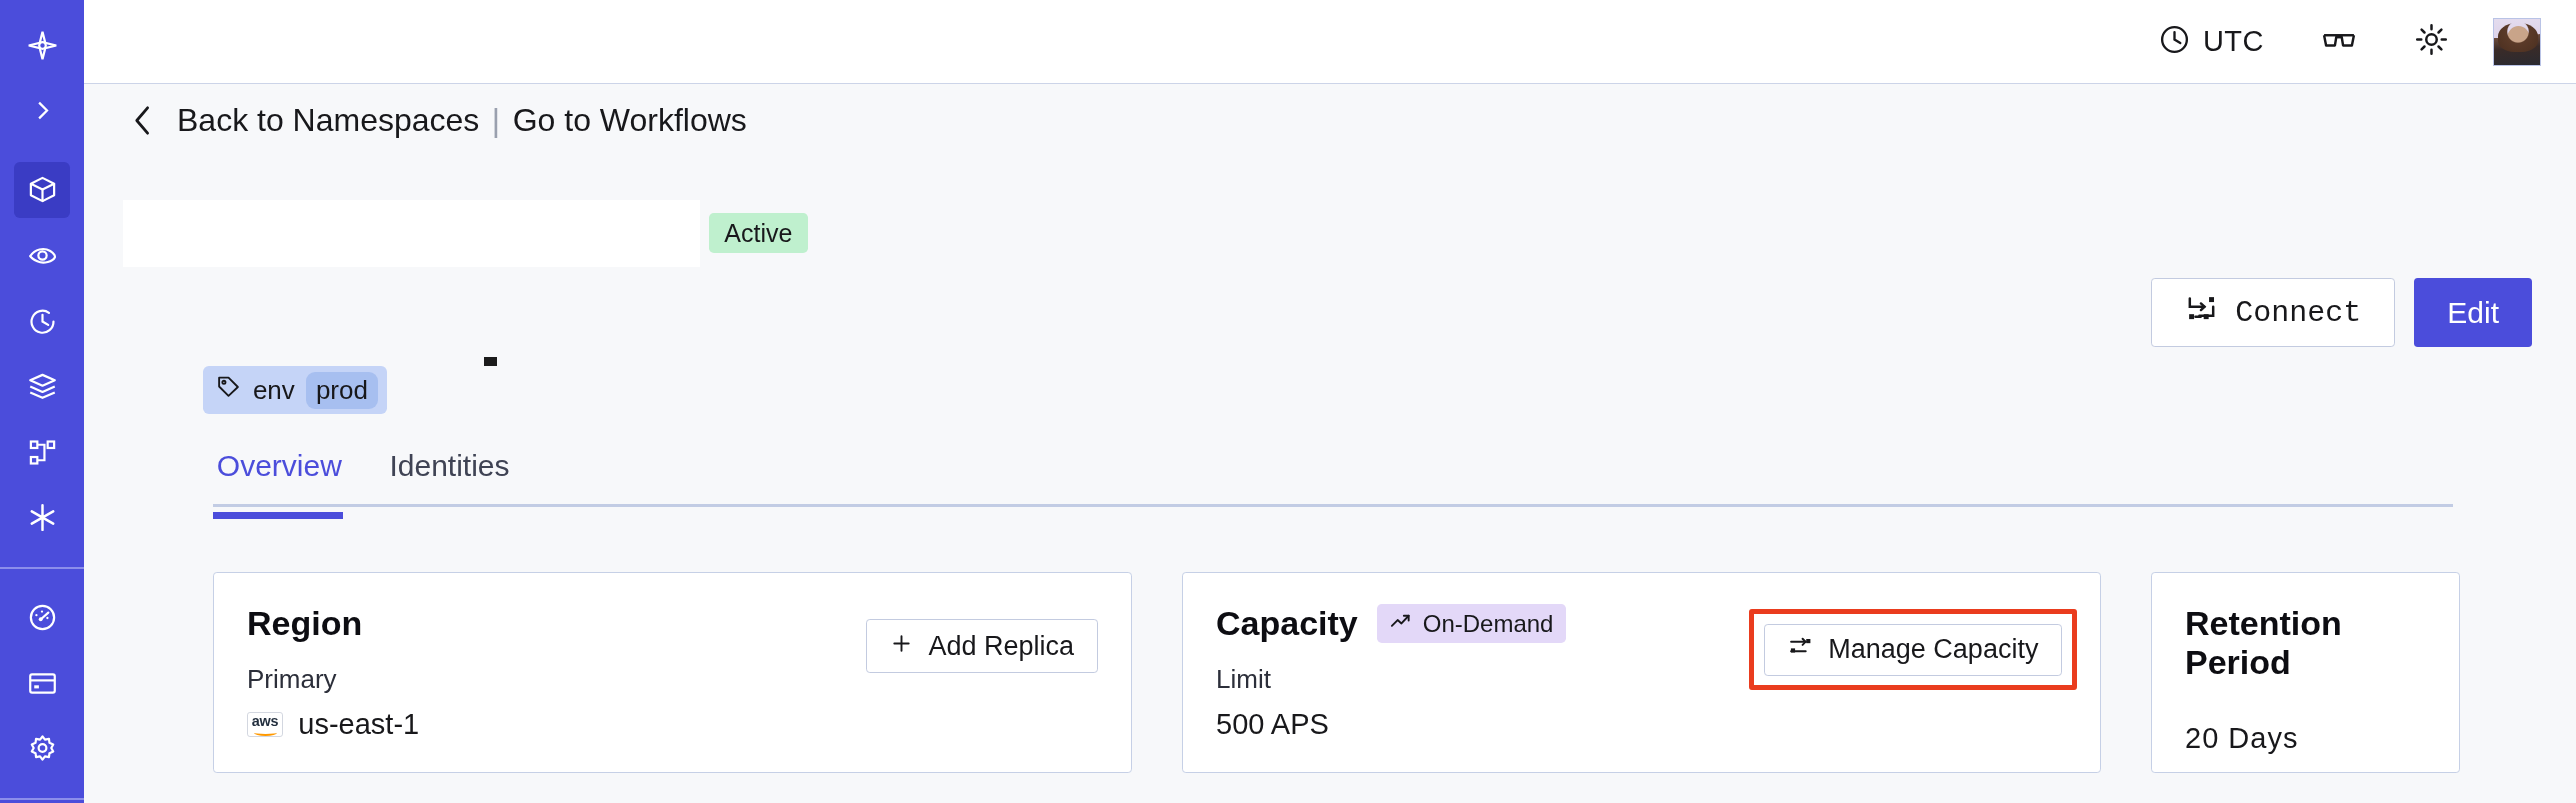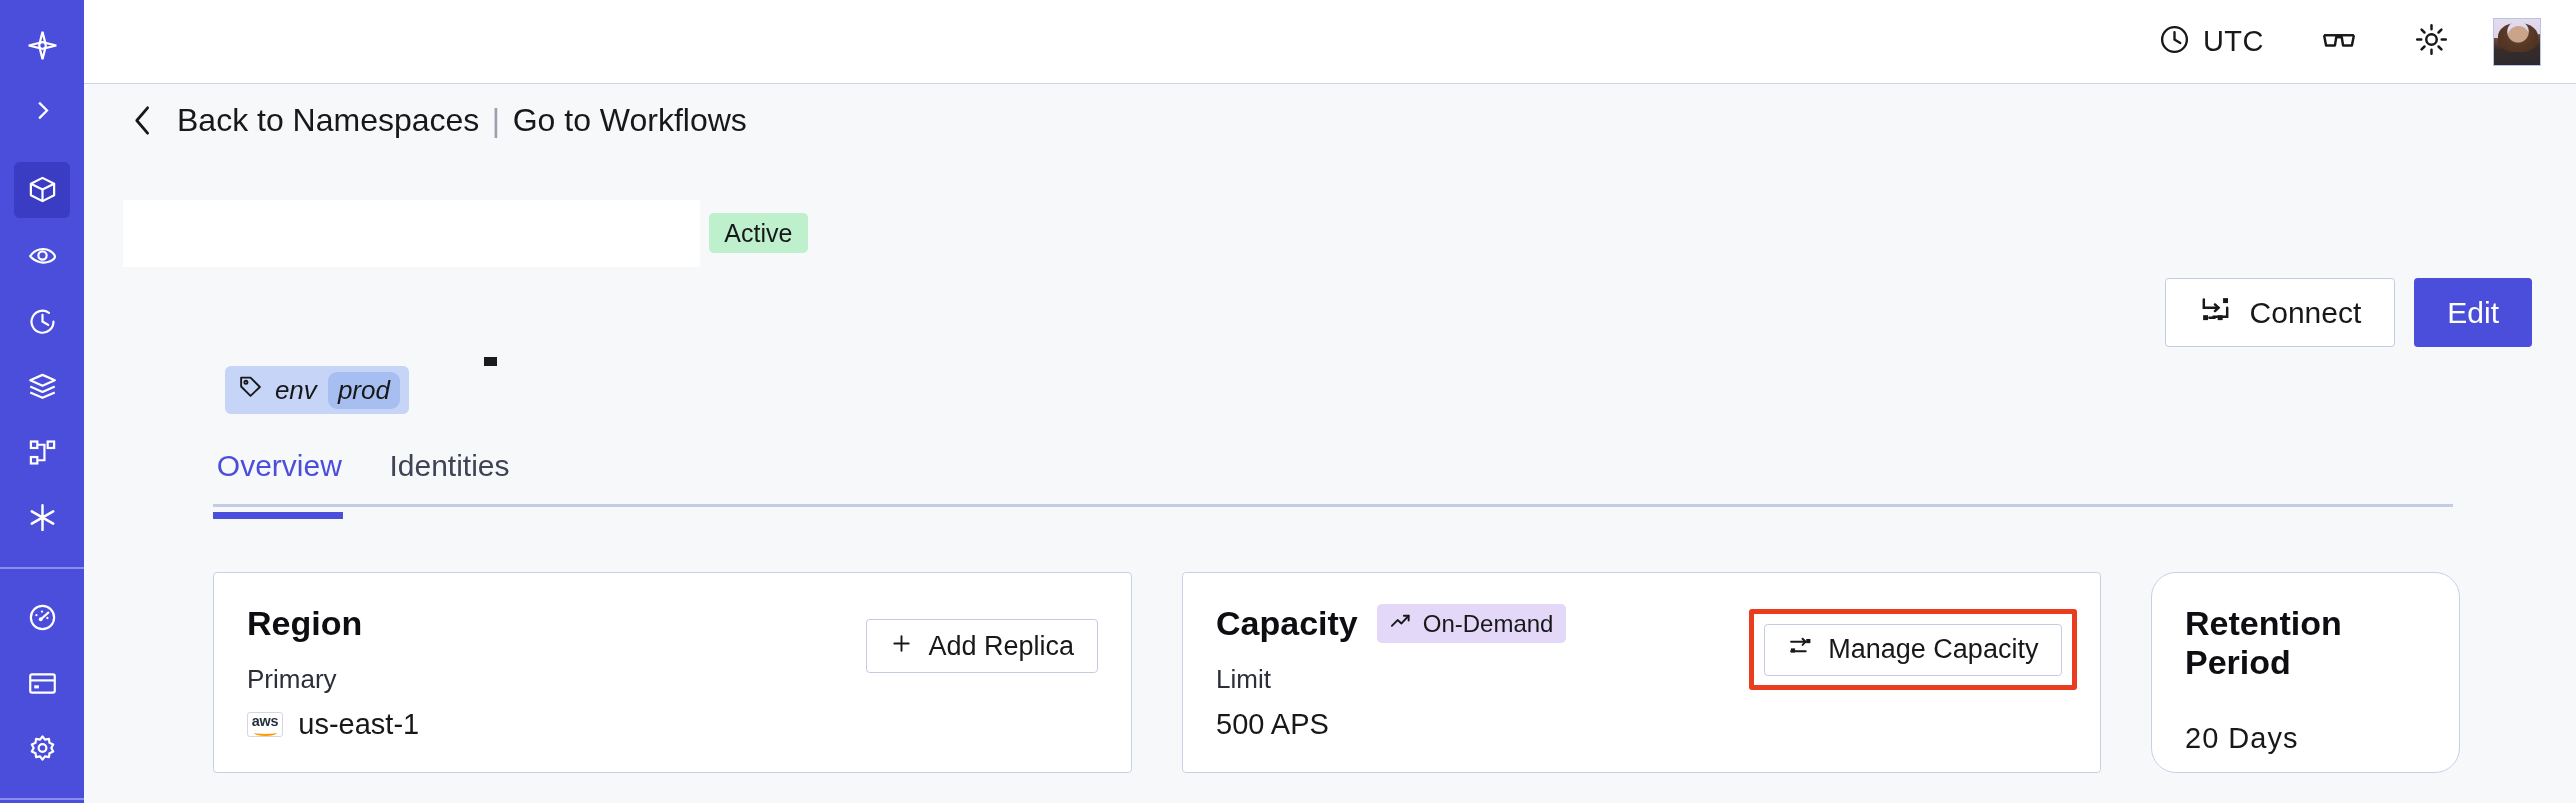--- a/index.html
+++ b/index.html
@@ -91,28 +91,28 @@
     padding: 7.7px 15.3px; border-radius: 4.8px;
     line-height: 1;
   }
   .actions { position:absolute; right: 44px; top: 278px; display:flex; align-items:center; gap: 19px; }
   .btn {
     display: inline-flex; align-items: center; justify-content: center;
     gap: 17.3px; font-size: 30px; line-height: 1; cursor: pointer;
   }
   .btn-connect {
     background: #ffffff; border: 1.9px solid #c3cbe0;
-    color: #18181b; height: 69px; padding: 0 33px; border-radius: 3.8px;
+    color: #18181b; height: 69px; padding: 0 33px; border-radius: 3.8px; font-family: Liberation Mono, monospace;
   }
   .btn-edit {
     background: #4b4ddb; color: #ffffff; border: none;
     height: 69px; padding: 0 33px; border-radius: 3.8px; font-size: 30px;
   }
 
-  .tag-row { position:absolute; left: 225px; top: 366px; font-style: italic; }
+  .tag-row { position:absolute; left: 203px; top: 366px; }
   .tag {
     display: inline-flex; align-items: center; gap: 11.5px;
     background: #c5d4f7; border-radius: 5.8px;
     padding: 5.8px 9.6px 5.8px 13.4px; font-size: 26px; color: #18181b;
   }
   .tag-val {
     background: #a7bff0; border-radius: 9px; padding: 2.9px 9.6px; color: #18181b;
   }
 
   .tabs {
@@ -130,21 +130,21 @@
   }
 
   
   .cards { position: absolute; left: 213px; top: 572px; display: flex; gap: 50px; }
   .card {
     background: #ffffff; border: 1.9px solid #c6d0e6; border-radius: 3.8px;
     height: 201px; position: relative; padding: 31px 33px;
   }
   .card-w1 { width: 919px; }
   .card-w2 { width: 919px; }
-  .card-w3 { width: 309px; border-radius: 25px; }
+  .card-w3 { width: 309px; }
   .card-head { display: flex; align-items: center; gap: 19px; }
   .card-title { font-size: 34px; color: #0d0d12; font-weight: 700; }
   .card-sub { font-size: 26px; color: #2c2f3a; margin-top: 21px; }
   .card-val { font-size: 29px; color: #18181b; margin-top: 13.4px; display:flex; align-items:center; gap: 15.3px; }
   .badge-ondemand {
     display:inline-flex; align-items:center; gap: 10.5px;
     background: #e3d8f8; color: #18181b; font-size: 24px;
     padding: 5.8px 12.5px; border-radius: 4.8px; line-height: 1;
   }
   .card-action { position: absolute; right: 33px; top: 46px; margin-left: 32px; }

